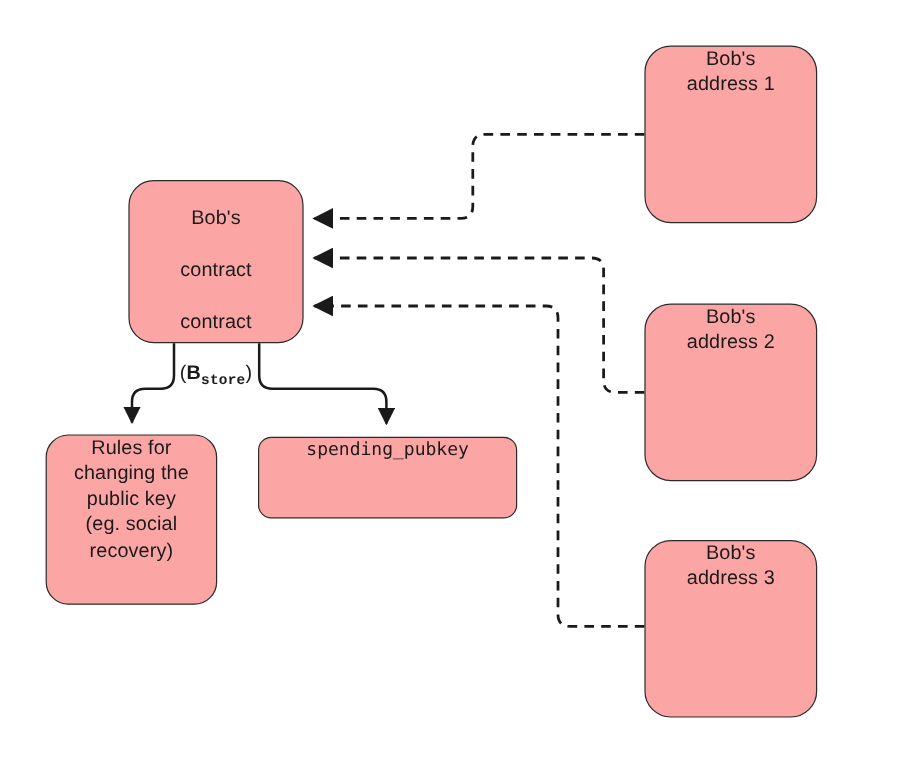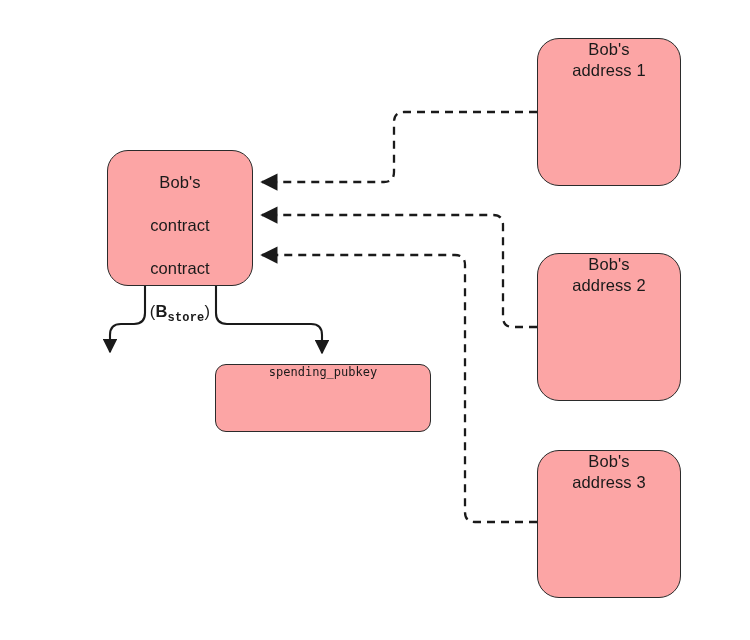--- a/index.html
+++ b/index.html
@@ -73,21 +73,21 @@
   
   #node-spending-pubkey {
     left: 215px;
     top: 364px;
     width: 216px;
     height: 68px;
     border-radius: 11px;
   }
   #node-spending-pubkey .node-label {
     font-family: "DejaVu Sans Mono", monospace;
-    font-size: 12px;
+    font-size: 15px;
     letter-spacing: 0px;
   }
   
   .node-address {
     left: 537px;
     width: 144px;
     height: 148px;
     border-radius: 22px;
   }
   #node-address-1 { top: 38px; }
@@ -122,20 +122,27 @@
 
   <div class="node" id="node-keystore">
     <span class="node-label">
       <span class="sub-line">Bob's</span>
       <span class="sub-line">contract</span>
       <span class="sub-line">contract</span>
       <span class="sub-line"><span>(</span><span class="bold-b">B</span><span class="subscript">store</span><span>)</span></span>
     </span>
   </div>
 
+  <div class="node" id="node-rules">
+    <span class="node-label">Rules for
+changing the
+public key
+(eg. social
+recovery)</span>
+  </div>
 
   <div class="node" id="node-spending-pubkey">
     <span class="node-label">spending_pubkey</span>
   </div>
 
   <div class="node node-address" id="node-address-1">
     <span class="node-label">Bob's
 address 1</span>
   </div>
 

